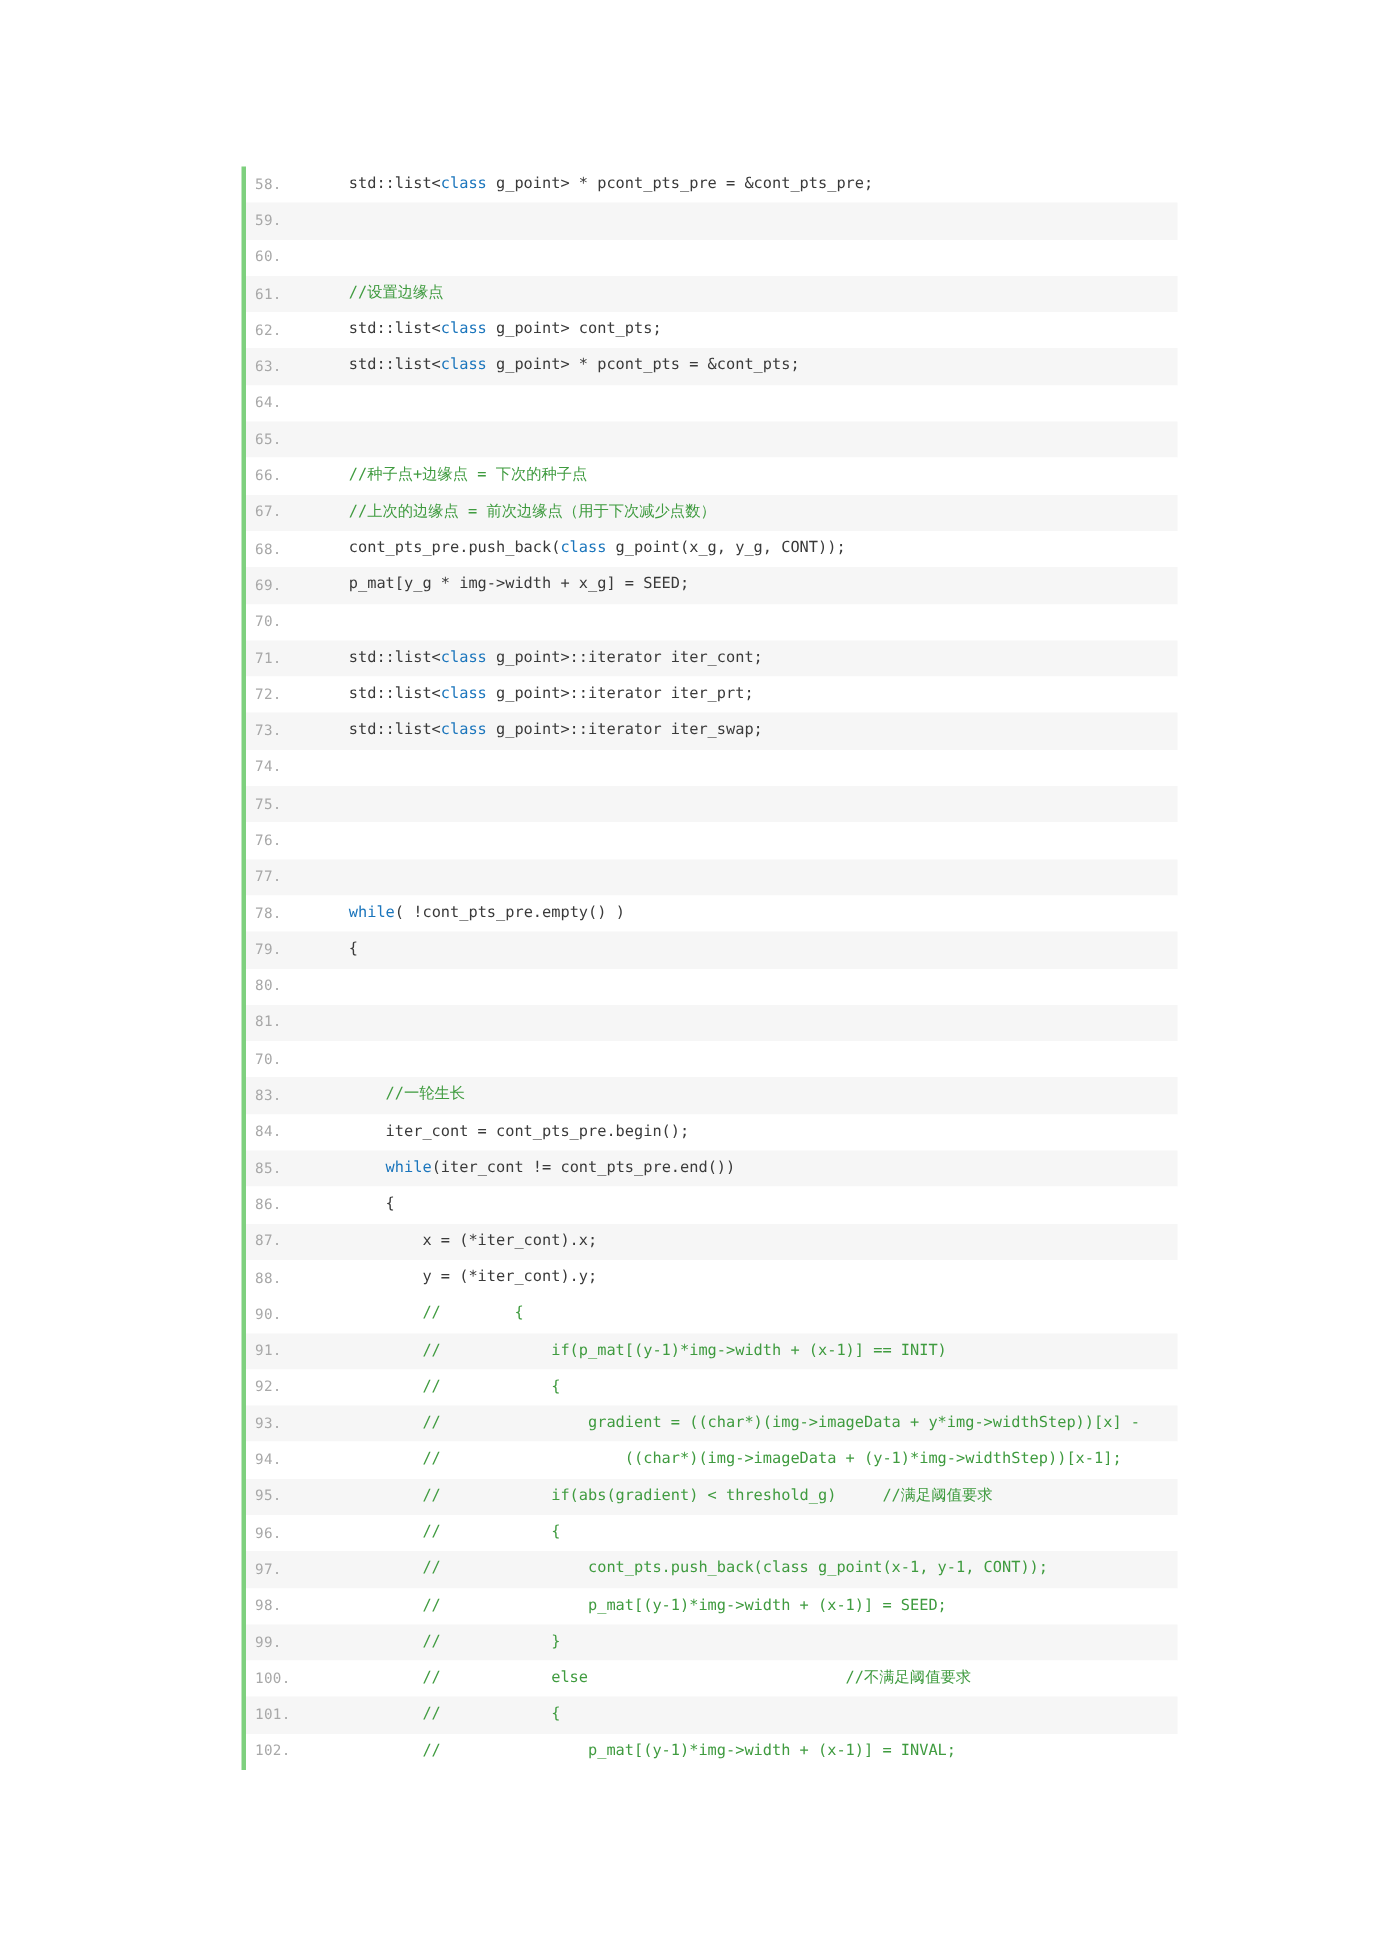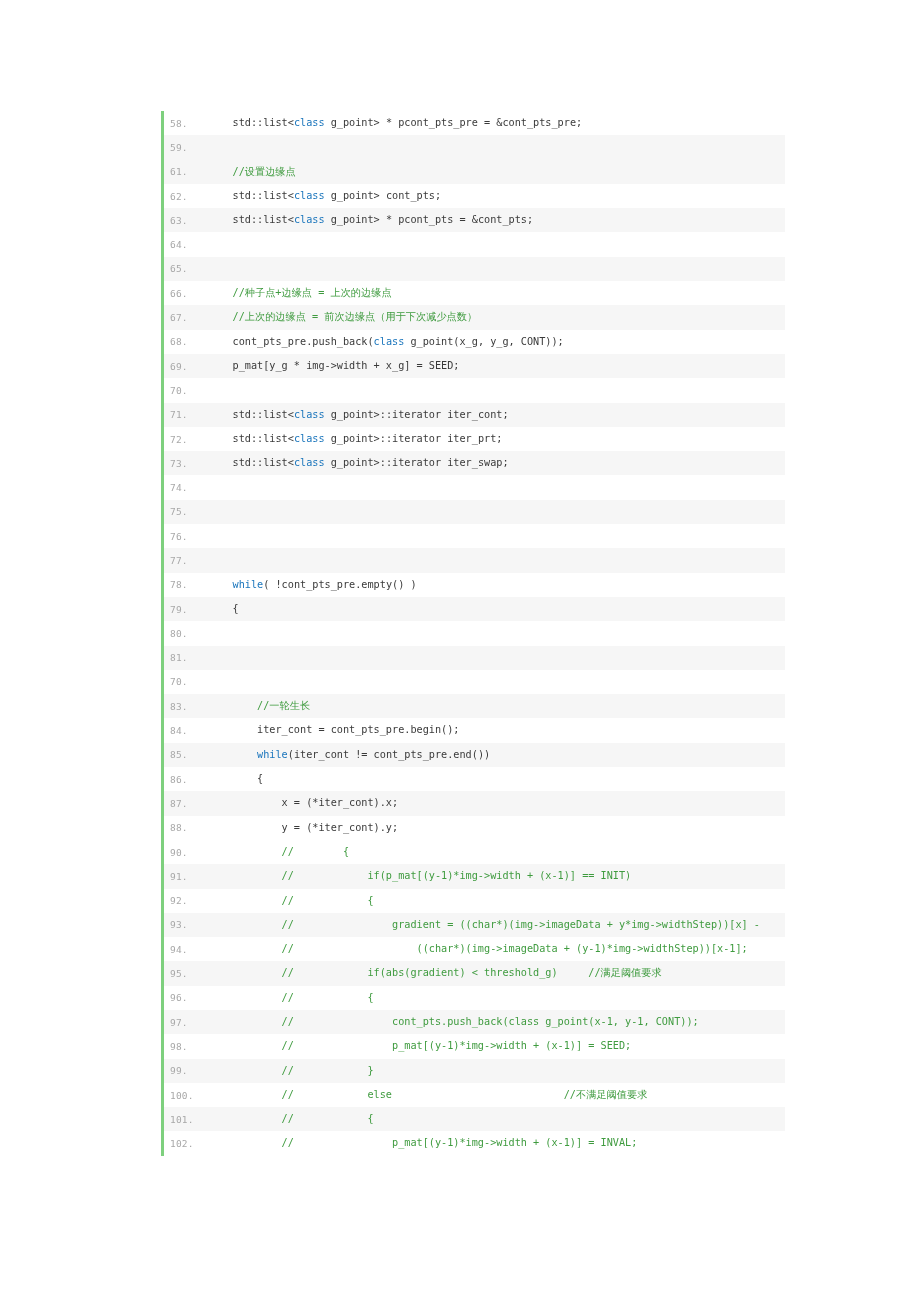--- a/index.html
+++ b/index.html
@@ -68,26 +68,27 @@
   .tok-cmt  { color: #3f9b3f; }
   .tok-txt  { color: #3a3a3a; text-align: center; }
 </style>
 </head>
 <body>
 
 <div id="page">
   <div id="code-block" style="border-left-color: rgb(126, 208, 126);">
       <div class="code-line"><span class="line-no">58.</span><span class="line-code"><span class="tok-txt">    std::list&lt;</span><span class="tok-kw">class</span><span class="tok-txt"> g_point&gt; * pcont_pts_pre = &amp;cont_pts_pre;</span></span></div>
       <div class="code-line odd-row"><span class="line-no">59.</span><span class="line-code"></span></div>
+      <div class="code-line"><span class="line-no">60.</span><span class="line-code"></span></div>
       <div class="code-line odd-row"><span class="line-no">61.</span><span class="line-code"><span class="tok-cmt">    //设置边缘点</span></span></div>
       <div class="code-line"><span class="line-no">62.</span><span class="line-code"><span class="tok-txt">    std::list&lt;</span><span class="tok-kw">class</span><span class="tok-txt"> g_point&gt; cont_pts;</span></span></div>
       <div class="code-line odd-row"><span class="line-no">63.</span><span class="line-code"><span class="tok-txt">    std::list&lt;</span><span class="tok-kw">class</span><span class="tok-txt"> g_point&gt; * pcont_pts = &amp;cont_pts;</span></span></div>
       <div class="code-line"><span class="line-no">64.</span><span class="line-code"></span></div>
       <div class="code-line odd-row"><span class="line-no">65.</span><span class="line-code"></span></div>
-      <div class="code-line"><span class="line-no">66.</span><span class="line-code"><span class="tok-cmt">    //种子点+边缘点 = 上次的边缘点</span></span></div>
+      <div class="code-line"><span class="line-no">66.</span><span class="line-code"><span class="tok-cmt">    //种子点+边缘点 = 下次的种子点</span></span></div>
       <div class="code-line odd-row"><span class="line-no">67.</span><span class="line-code"><span class="tok-cmt">    //上次的边缘点 = 前次边缘点（用于下次减少点数）</span></span></div>
       <div class="code-line"><span class="line-no">68.</span><span class="line-code"><span class="tok-txt">    cont_pts_pre.push_back(</span><span class="tok-kw">class</span><span class="tok-txt"> g_point(x_g, y_g, CONT));</span></span></div>
       <div class="code-line odd-row"><span class="line-no">69.</span><span class="line-code"><span class="tok-txt">    p_mat[y_g * img-&gt;width + x_g] = SEED;</span></span></div>
       <div class="code-line"><span class="line-no">70.</span><span class="line-code"></span></div>
       <div class="code-line odd-row"><span class="line-no">71.</span><span class="line-code"><span class="tok-txt">    std::list&lt;</span><span class="tok-kw">class</span><span class="tok-txt"> g_point&gt;::iterator iter_cont;</span></span></div>
       <div class="code-line"><span class="line-no">72.</span><span class="line-code"><span class="tok-txt">    std::list&lt;</span><span class="tok-kw">class</span><span class="tok-txt"> g_point&gt;::iterator iter_prt;</span></span></div>
       <div class="code-line odd-row"><span class="line-no">73.</span><span class="line-code"><span class="tok-txt">    std::list&lt;</span><span class="tok-kw">class</span><span class="tok-txt"> g_point&gt;::iterator iter_swap;</span></span></div>
       <div class="code-line"><span class="line-no">74.</span><span class="line-code"></span></div>
       <div class="code-line odd-row"><span class="line-no">75.</span><span class="line-code"></span></div>
       <div class="code-line"><span class="line-no">76.</span><span class="line-code"></span></div>

